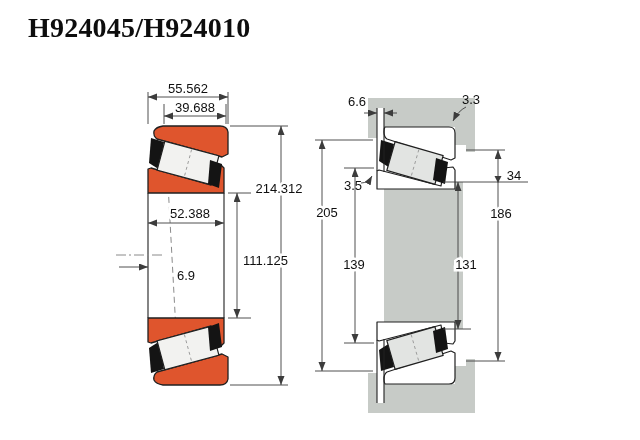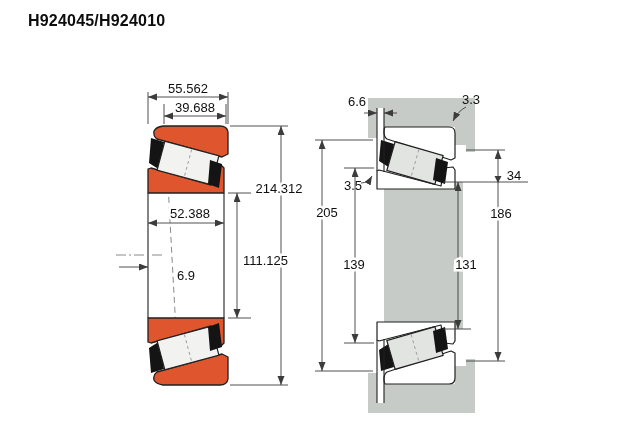--- a/index.html
+++ b/index.html
@@ -1,19 +1,19 @@
 <!DOCTYPE html>
 <html style="--c-ring: #df552d; --c-steel: #c7cbc7; --c-roller: #e2e4e2; --c-cage: #141414; --c-outline: #202020; --c-dim: #3c3c3c;"><head>
 <meta charset="utf-8">
 <style>
   html,body{margin:0;padding:0;background:#ffffff;}
   .page{position:relative;width:640px;height:440px;background:#fff;overflow:hidden;
         font-family:"Liberation Sans",sans-serif;}
-  .title{position:absolute;left:28px;top:12px;font-size:16px;font-weight:bold;
-         color:#0d0d0d;letter-spacing:0.2px;}
+  .title{position:absolute;left:28px;top:12px;font-size:28px;font-weight:bold;
+         color:#0d0d0d;letter-spacing:0.2px;font-family:Liberation Serif, serif;}
   svg{position:absolute;left:0;top:0;}
   .ring{fill:var(--c-ring);stroke:var(--c-outline);stroke-width:1.3;stroke-linejoin:round;}
   .wring{fill:#ffffff;stroke:var(--c-outline);stroke-width:1.2;stroke-linejoin:round;}
   .roller-l{fill:#f2f2f0;stroke:var(--c-outline);stroke-width:1.2;stroke-linejoin:round;}
   .roller-r{fill:var(--c-roller);stroke:var(--c-outline);stroke-width:1.2;stroke-linejoin:round;}
   .steel{fill:var(--c-steel);stroke:none;}
   .cage{fill:var(--c-cage);stroke:none;}
   .edge{stroke:var(--c-outline);stroke-width:1.1;fill:none;}
   .dim{stroke:var(--c-dim);stroke-width:0.9;fill:none;}
   .dash{stroke:#8a8a8a;stroke-width:1;stroke-dasharray:6 4;fill:none;}

